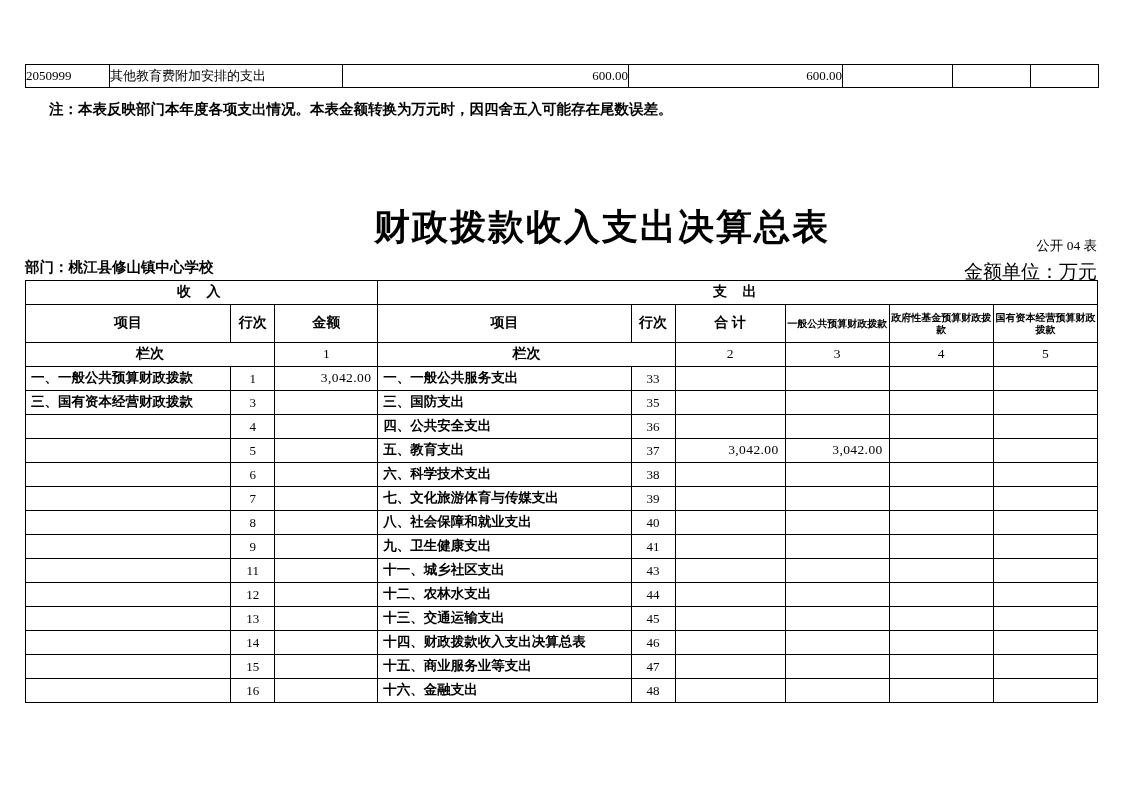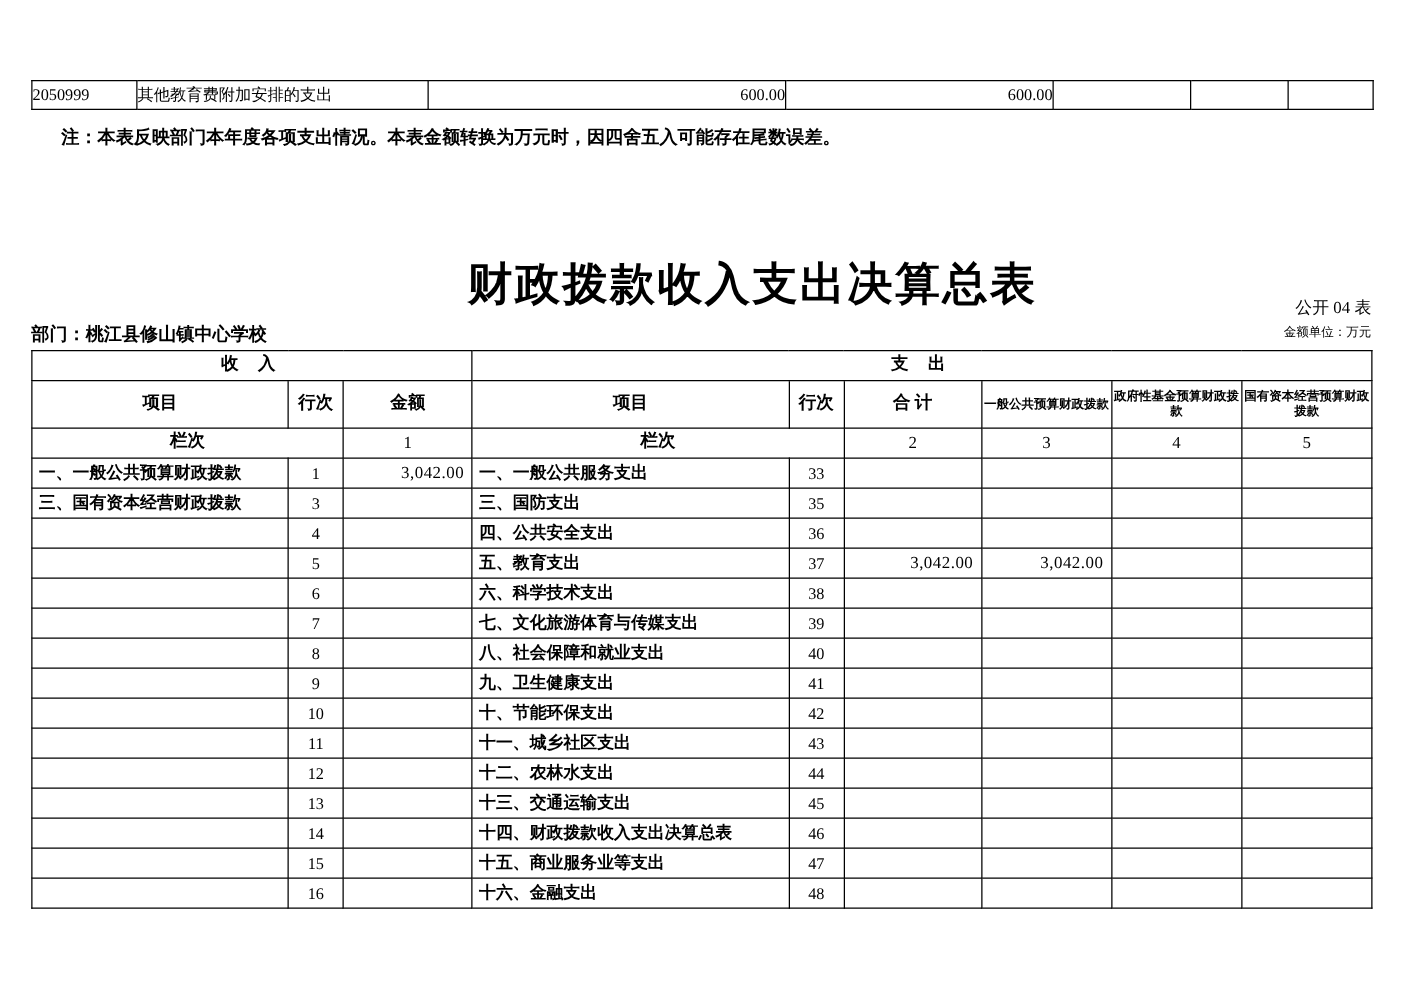--- a/index.html
+++ b/index.html
@@ -83,21 +83,21 @@
     left: 25px;
     top: 258px;
     font-size: 14.5px;
     font-weight: bold;
     white-space: nowrap;
   }
   .unit-line {
     position: absolute;
     right: 25px;
     top: 259px;
-    font-size: 10px;
+    font-size: 19px;
     white-space: nowrap;
   }
 
   
   .main-table-wrap {
     position: absolute;
     left: 25px;
     top: 280px;
     width: 1073px;
   }
@@ -305,31 +305,20 @@
           <td class="amount"></td>
           <td class="item">九、卫生健康支出</td>
           <td class="rowno">41</td>
           <td class="amount"></td>
           <td class="amount"></td>
           <td class="amount"></td>
           <td class="amount"></td>
         </tr>
         <tr>
           <td class="item"></td>
-          <td class="rowno">10</td>
-          <td class="amount"></td>
-          <td class="item">十、节能环保支出</td>
-          <td class="rowno">42</td>
-          <td class="amount"></td>
-          <td class="amount"></td>
-          <td class="amount"></td>
-          <td class="amount"></td>
-        </tr>
-        <tr>
-          <td class="item"></td>
           <td class="rowno">11</td>
           <td class="amount"></td>
           <td class="item">十一、城乡社区支出</td>
           <td class="rowno">43</td>
           <td class="amount"></td>
           <td class="amount"></td>
           <td class="amount"></td>
           <td class="amount"></td>
         </tr>
         <tr>

